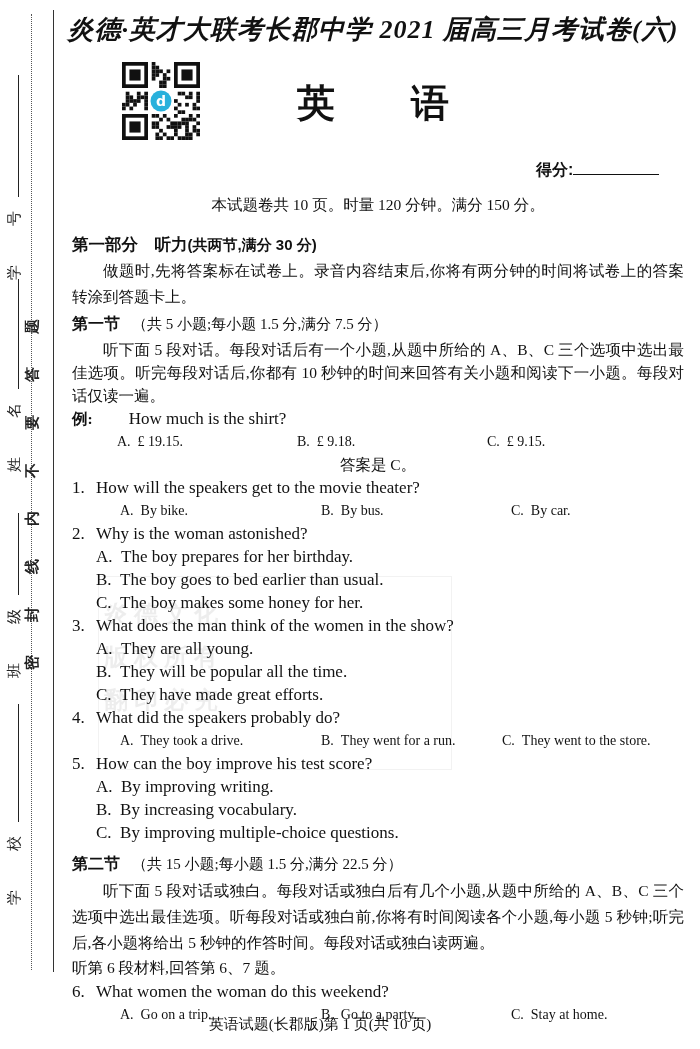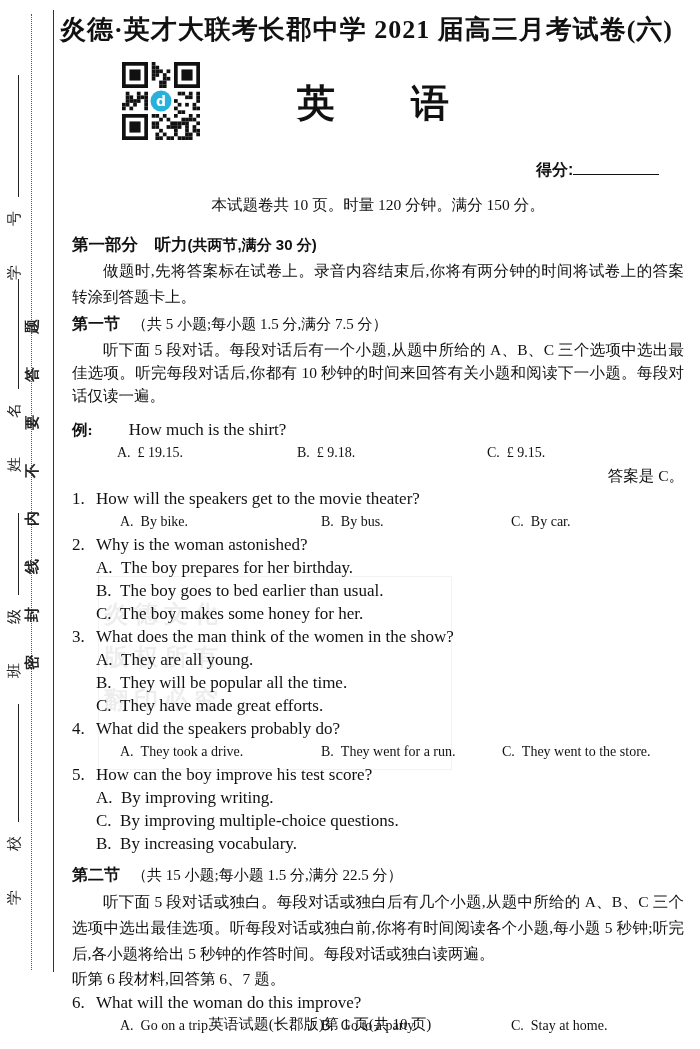--- a/index.html
+++ b/index.html
@@ -17,22 +17,22 @@
   .flabel{letter-spacing:12px;}
   .blank{display:inline-block;border-bottom:1.3px solid #222;height:13px;margin-left:2px;}
   .b1{width:118px;} .b2{width:82px;} .b3{width:110px;} .b4{width:122px;}
   
   .wm-box{position:absolute;left:98px;top:576px;width:352px;height:192px;
           border:1px solid rgba(0,0,0,0.05);}
   .watermark{position:absolute;left:104px;top:592px;font-size:24px;line-height:43px;
              letter-spacing:6px;color:rgba(0,0,0,0.07);font-weight:bold;
              font-family:"Liberation Sans","DejaVu Sans",sans-serif;}
   
-  .paper-title{position:absolute;left:60px;right:14px;top:12px;text-align:left;
-               font-size:26px;font-weight:bold;letter-spacing:1px;line-height:36px;}
+  .paper-title{position:absolute;left:60px;right:14px;top:12px;text-align:center;
+               font-size:26px;font-weight:bold;letter-spacing:1px;line-height:36px;font-style:italic;}
   .qr{position:absolute;left:122px;top:62px;}
   .subject{position:absolute;left:60px;right:14px;top:78px;text-align:center;
            font-size:38px;font-weight:bold;font-family:"Liberation Sans","DejaVu Sans",sans-serif;}
   .score{position:absolute;left:536px;top:160px;font-size:16px;font-weight:bold;
          font-family:"Liberation Sans","DejaVu Sans",sans-serif;}
   .score-line{display:inline-block;width:86px;border-bottom:1.4px solid #111;height:14px;}
   
   .content{position:absolute;left:72px;top:192px;width:612px;}
   .content p{margin:0;}
   .info{text-align:center;font-size:15.5px;line-height:26px;}
@@ -40,24 +40,24 @@
           font-family:"Liberation Sans","DejaVu Sans",sans-serif;}
   .ph-n{font-size:15px;font-weight:600;}
   .cn{font-size:15.5px;line-height:26px;text-align:justify;}
   .ind{text-indent:2em;}
   .s1i{line-height:23px;}
   .sec-h{font-size:16px;line-height:27px;}
   .sh-t{font-weight:bold;font-family:"Liberation Sans","DejaVu Sans",sans-serif;}
   .sh-n{font-size:15px;margin-left:12px;}
   .sec2-h{margin-top:6px;}
   .en{font-family:"Liberation Serif","DejaVu Serif",serif;font-size:17px;line-height:23px;}
-  .ex-line{line-height:23px;margin-top:11px;}
+  .ex-line{line-height:23px;}
   .ex-l{font-size:15.5px;font-weight:600;}
   .exq{margin-left:36px;}
-  .ans{line-height:23px;text-align:right;}
+  .ans{line-height:23px;text-align:center;}
   .note{line-height:24px;text-align:left;}
   .question{position:relative;padding-left:24px;font-family:"Liberation Serif","DejaVu Serif",serif;
             font-size:17px;line-height:23px;}
   .qnum{position:absolute;left:0;top:0;}
   .opts.stacked .opt{display:block;}
   .optrow,.opts.inline{position:relative;height:23px;font-size:14px;line-height:23px;
             font-family:"Liberation Serif","DejaVu Serif",serif;}
   .opts.inline .opt{position:absolute;white-space:nowrap;}
   .opts.inline .c0{left:24px;} .opts.inline .c1{left:225px;} .opts.inline .c2{left:415px;}
   .opts.inline.tight .c2{left:406px;}
@@ -259,33 +259,33 @@
             <span class="opt c1">B. They will be popular all the time.</span>
             <span class="opt c2">C. They have made great efforts.</span>
           </div></div>
         <div class="question"><span class="qnum">4.</span><span class="qtext">What did the speakers probably do?</span><div class="opts inline tight">
             <span class="opt c1">B. They went for a run.</span>
             <span class="opt c0">A. They took a drive.</span>
             <span class="opt c2">C. They went to the store.</span>
           </div></div>
         <div class="question"><span class="qnum">5.</span><span class="qtext">How can the boy improve his test score?</span><div class="opts stacked">
             <span class="opt c0">A. By improving writing.</span>
+            <span class="opt c1">B. By increasing vocabulary.</span>
             <span class="opt c2">C. By improving multiple-choice questions.</span>
-            <span class="opt c1">B. By increasing vocabulary.</span>
           </div></div>
       </div>
 
     <div class="sec-h sec2-h">
       <span class="sh-t">第二节</span><span class="sh-n">（共 15 小题;每小题 1.5 分,满分 22.5 分）</span>
     </div>
     <p class="cn ind s2i">听下面 5 段对话或独白。每段对话或独白后有几个小题,从题中所给的 A、B、C 三个选项中选出最佳选项。听每段对话或独白前,你将有时间阅读各个小题,每小题 5 秒钟;听完后,各小题将给出 5 秒钟的作答时间。每段对话或独白读两遍。</p>
     <p class="cn note">听第 6 段材料,回答第 6、7 题。</p>
 
     <div id="s2-questions">
-        <div class="question"><span class="qnum">6.</span><span class="qtext">What will the woman do this improve?</span><div class="opts inline">
+        <div class="question"><span class="qnum">6.</span><span class="qtext">What women the woman do this weekend?</span><div class="opts inline">
             <span class="opt c0">A. Go on a trip.</span>
             <span class="opt c1">B. Go to a party.</span>
             <span class="opt c2">C. Stay at home.</span>
           </div></div>
       </div>
   </div>
 
   <div class="footer">英语试题(长郡版)第 1 页(共 10 页)</div>
 </div>
 

